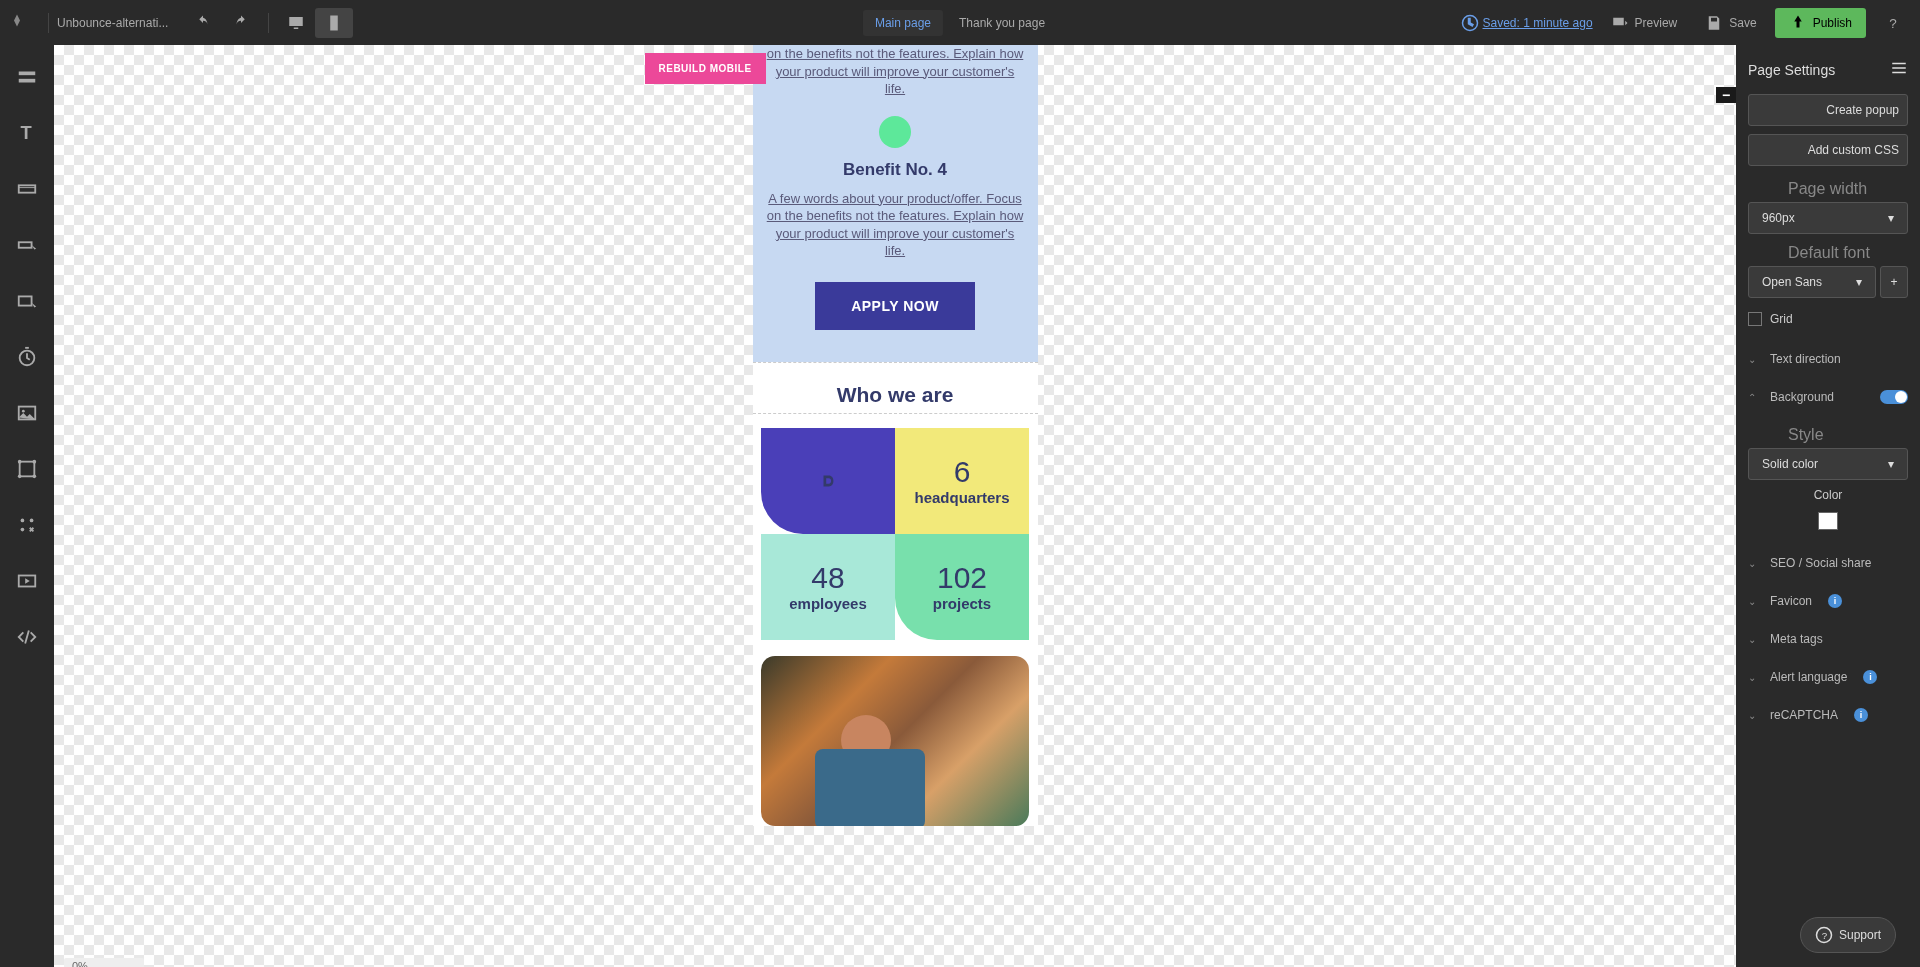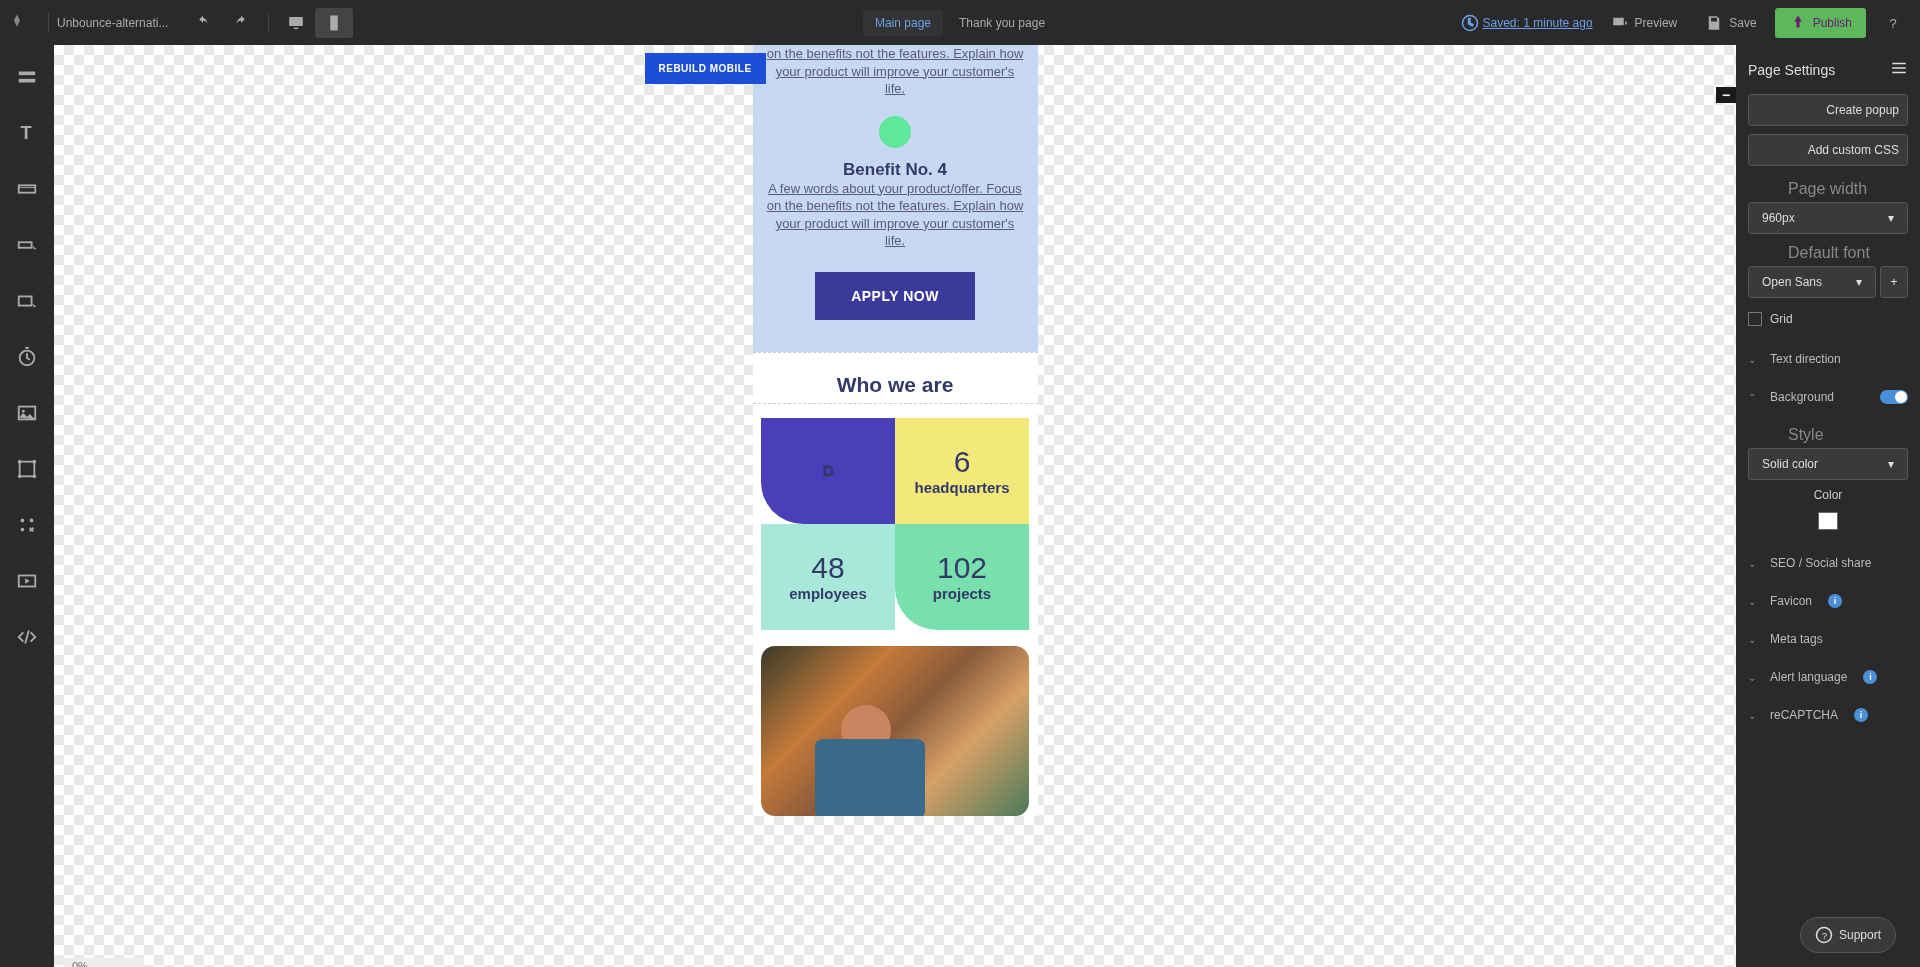--- a/index.html
+++ b/index.html
@@ -4,41 +4,41 @@
 <style>
 * { margin: 0; padding: 0; box-sizing: border-box; font-family: 'Segoe UI', Arial, sans-serif; }
 body { background: #2a2a2a; color: #ccc; overflow: hidden; }
 
 .topbar { height: 45px; background: #2a2a2a; display: flex; align-items: center; padding: 16px 8px; font-size: 12px; color: #aaa; }
 .logo { width: 20px; height: 20px; margin-right: 12px; color: #888; }
 .divider-v { width: 1px; height: 20px; background: #444; margin: 0 8px; }
 .proj-name { color: #aaa; margin-right: 16px; max-width: 120px; white-space: nowrap; overflow: hidden; text-overflow: ellipsis; }
 .tb-btn { background: transparent; border: none; color: #aaa; padding: 6px 10px; cursor: pointer; display: flex; align-items: center; gap: 6px; font-size: 12px; border-radius: 3px; }
 .tb-btn.active { background: #444; }
-.tb-btn.publish { background: #5db85c; color: #701a75; padding: 6px 14px; }
+.tb-btn.publish { background: #5db85c; color: #000000; padding: 6px 14px; }
 .tb-center { position: absolute; left: 50%; transform: translateX(-50%); display: flex; gap: 4px; }
 .tab-btn { padding: 6px 12px; color: #aaa; cursor: pointer; border-radius: 3px; }
 .tab-btn.active { background: #333; color: #6a9ee8; }
 .tb-right { margin-left: auto; display: flex; align-items: center; gap: 8px; }
 .saved-link { color: #6a9ee8; text-decoration: underline; cursor: pointer; display: flex; align-items: center; gap: 4px; }
 
 .main { display: flex; height: calc(100vh - 32px); }
 .left-tools { width: 54px; background: #2a2a2a; display: flex; flex-direction: column; align-items: center; padding-top: 16px; gap: 24px; }
 .tool-btn { width: 32px; height: 32px; display: flex; align-items: center; justify-content: center; color: #aaa; cursor: pointer; }
 
 .canvas-area { flex: 1; background-image: linear-gradient(45deg,#e8e8e8 25%,transparent 25%),linear-gradient(-45deg,#e8e8e8 25%,transparent 25%),linear-gradient(45deg,transparent 75%,#e8e8e8 75%),linear-gradient(-45deg,transparent 75%,#e8e8e8 75%); background-size: 20px 20px; background-position: 0 0,0 10px,10px -10px,-10px 0; background-color: #fff; position: relative; overflow: hidden; }
 .zoom-badge { position: absolute; bottom: 6px; left: 10px; background: #eee; color: #666; font-size: 11px; padding: 2px 56px 2px 8px; border-radius: 2px; }
 
 .mobile-frame { width: 285px; margin: 0 auto; background: #fff; position: relative; }
-.rebuild-btn { position: absolute; left: -108px; top: 8px; background: #1d4ed8; color: #fff; border: none; padding: 10px 14px; font-size: 10px; font-weight: 600; letter-spacing: 0.5px; cursor: pointer; }
+.rebuild-btn { position: absolute; left: -108px; top: 8px; background: #ec4899; color: #fff; border: none; padding: 10px 14px; font-size: 10px; font-weight: 600; letter-spacing: 0.5px; cursor: pointer; }
 
 .benefit-sec { background: #c7d9f2; padding: 0 12px 32px; text-align: center; }
 .benefit-text { color: #5a5a7a; font-size: 13px; line-height: 1.35; margin-bottom: 18px; text-decoration: underline; }
 .benefit-icon { width: 32px; height: 32px; border-radius: 50%; background: #5de89a; margin: 0 auto 12px; }
-.benefit-title { color: #333a6a; font-weight: 700; font-size: 17px; }
+.benefit-title { color: #333a6a; font-weight: 700; font-size: 17px; margin-bottom: 10px; }
 .apply-btn { background: #3a3a9a; color: #fff; border: none; padding: 16px 36px; font-size: 14px; font-weight: 700; letter-spacing: 0.5px; cursor: pointer; margin-top: 4px; }
 
 .who-sec { background: #fff; padding: 20px 0 6px; text-align: center; border-top: 1px dashed #ccc; border-bottom: 1px dashed #ccc; }
 .who-title { color: #333a6a; font-weight: 800; font-size: 21px; }
 
 .stats-grid { display: grid; grid-template-columns: 1fr 1fr; width: 268px; margin: 14px auto 0; }
 .stat-cell { height: 106px; display: flex; flex-direction: column; align-items: center; justify-content: center; color: #333a6a; }
 .stat-cell.logo-cell { background: #4a3fb8; border-bottom-left-radius: 42px; }
 .stat-cell.yellow { background: #f2e97a; }
 .stat-cell.teal { background: #a8e8d8; }

